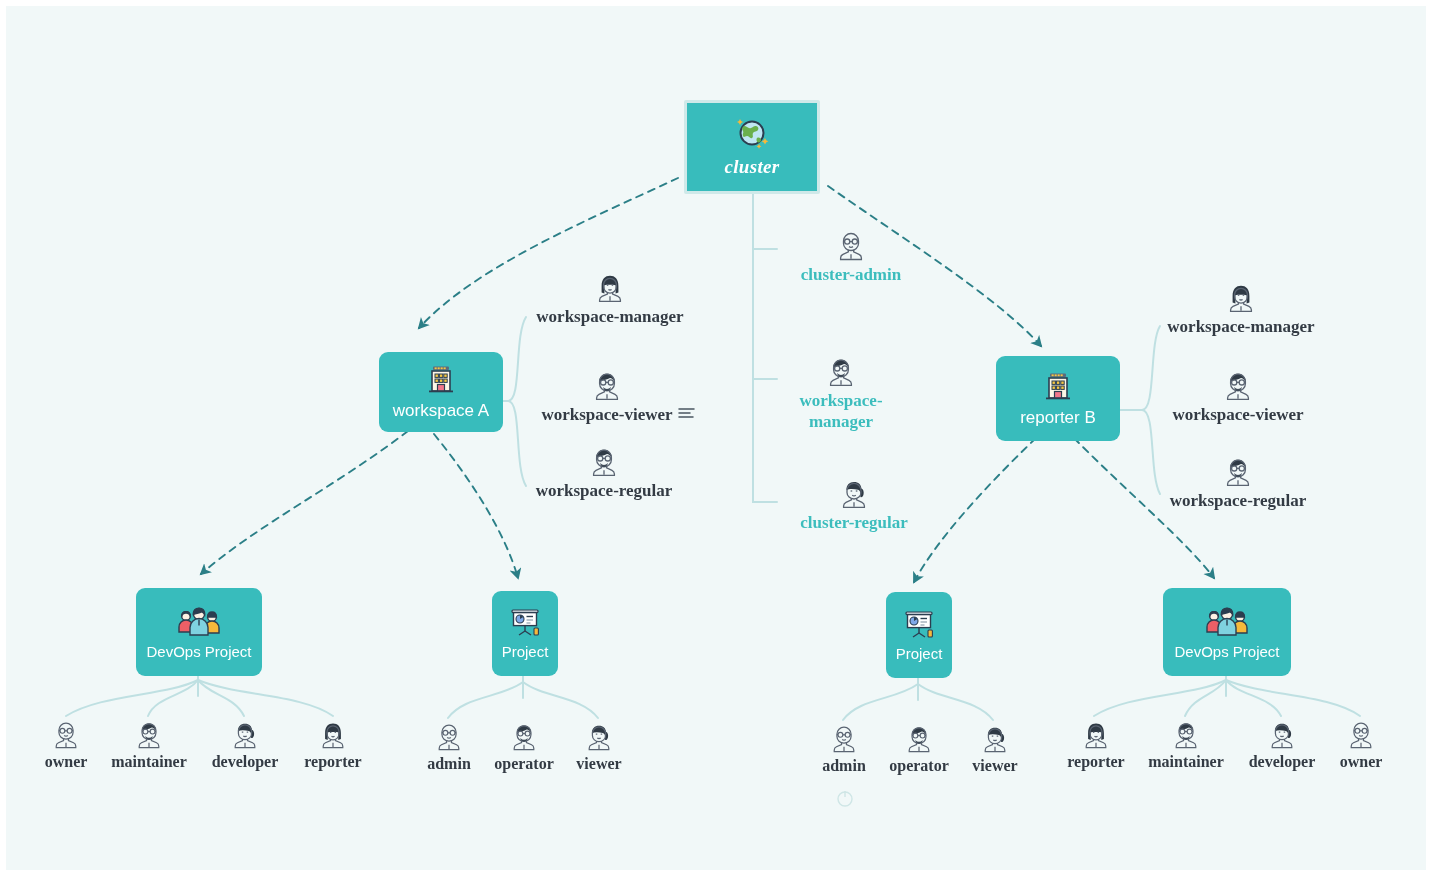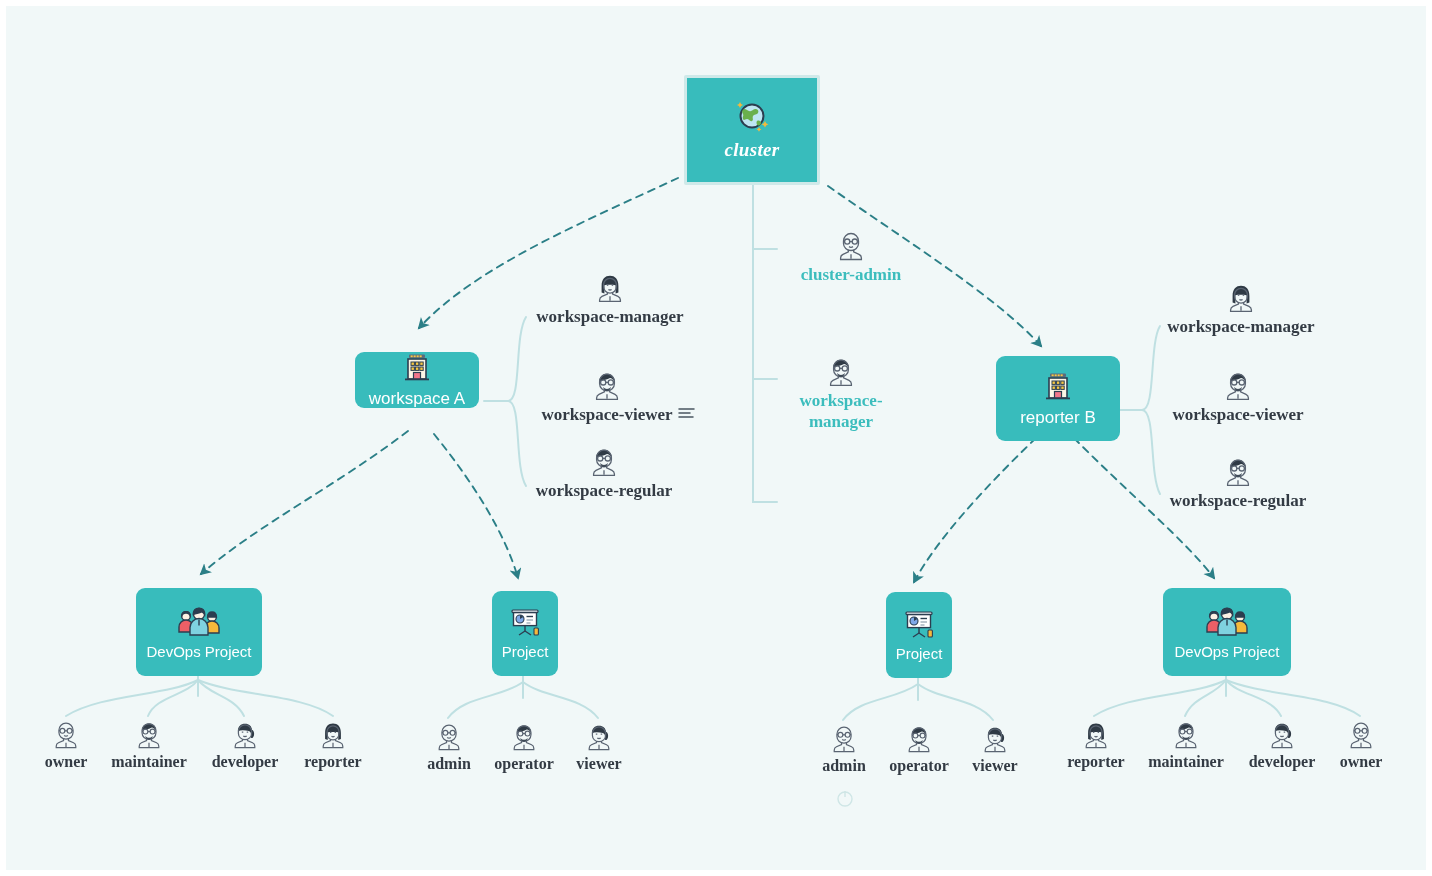--- a/index.html
+++ b/index.html
@@ -90,35 +90,35 @@
       <path d="M912,678 C933,694 970,692 987,714"></path>
 
       <path d="M1220,668 L1220,690"></path>
       <path d="M1220,674 C1188,690 1122,688 1088,710"></path>
       <path d="M1220,674 C1208,690 1188,690 1179,710"></path>
       <path d="M1220,674 C1233,690 1265,690 1275,710"></path>
       <path d="M1220,674 C1258,690 1323,688 1354,710"></path>
     </g>
   </svg>
 
-  <div class="node cluster" style="left:678px;top:69px;width:136px;height:110px;">
+  <div class="node cluster" style="left:678px;top:94px;width:136px;height:94px;">
     <span class="ico">
       <svg width="36" height="36" viewBox="0 0 36 36">
         <path d="M6 3 l1 2 l2 1 l-2 1 l-1 2 l-1-2 l-2-1 l2-1z" fill="#f6b93b"></path>
         <path d="M31 22 l1.1 2.2 l2.2 1.1 l-2.2 1.1 l-1.1 2.2 l-1.1-2.2 l-2.2-1.1 l2.2-1.1z" fill="#f6b93b"></path>
         <path d="M25 28 l.8 1.6 l1.6 .8 l-1.6 .8 l-.8 1.6 l-.8-1.6 l-1.6-.8 l1.6-.8z" fill="#f6b93b"></path>
         <circle cx="18" cy="17" r="11.5" fill="#bfe6f2" stroke="#2c3e50" stroke-width="2"></circle>
         <path d="M10 10 c3 0 4 3 7 2 c2-.7 3-2.5 5-2 c2 .5 3 2 2 4 c-1 2-4 1-5 3 c-1 2 1 4-1 5 c-2 1-3-2-5-2 c-2 0-3 2-4 0 c-1-2 1-3 0-5 c-.7-1.5-2-3 1-5z" fill="#6ab04c"></path>
         <path d="M23 22 c2-1 4 0 4 2 c0 1.5-1.5 3-3 2.5 c-1.5-.5-2-3.5-1-4.5z" fill="#6ab04c"></path>
       </svg>
     </span>
     <span class="lbl">cluster</span>
   </div>
 
-  <div class="node rounded" style="left:349px;top:346px;width:124px;height:56px;">
+  <div class="node rounded" style="left:373px;top:346px;width:124px;height:80px;">
     <span class="ico">
       <svg width="34" height="34" viewBox="0 0 34 34">
         <rect x="9" y="3.5" width="16" height="3.6" rx="1" fill="#5b6b7c"></rect>
         <rect x="10.6" y="4.4" width="2.1" height="1.8" fill="#f6c744"></rect>
         <rect x="13.6" y="4.4" width="2.1" height="1.8" fill="#f6c744"></rect>
         <rect x="16.6" y="4.4" width="2.1" height="1.8" fill="#f6c744"></rect>
         <rect x="19.6" y="4.4" width="2.1" height="1.8" fill="#f6c744"></rect>
         <rect x="8" y="8" width="18" height="20" fill="#fdf6e6" stroke="#2c3e50" stroke-width="1.6"></rect>
         <g fill="#f6c744" stroke="#2c3e50" stroke-width="1">
           <rect x="11" y="11" width="3.4" height="3.4"></rect>
@@ -270,20 +270,36 @@
           <path d="M13 19 q4 4 8 0 q-1 4-4 4 q-3 0-4-4z" fill="#3e4a57" stroke="none"></path>
           <path d="M14.4 22.4 v1.5 l-5.4 2.4 a4 4 0 0 0-2.4 3.6 v1.5 h20.8 v-1.5 a4 4 0 0 0-2.4-3.6 l-5.4-2.4 v-1.5"></path>
           <path d="M17 26.2 v4.6"></path>
         </g>
       </svg>
     </span>
     <span class="rlbl" style="font-size:17px;white-space:pre-line;line-height:1.22;">workspace-
 manager</span>
   </div>
 
+  <div class="role teal" style="left:789px;top:470px;width:118px;">
+    <span class="ico">
+      <svg width="34" height="34" viewBox="0 0 34 34">
+        <path d="M9.4 14 c0-5.2 3.2-8 7.6-8 c4.4 0 7.2 2.6 7.4 6.6 c1.8 .8 2.6 3 2.2 5.4 c-.4 2.4-1.8 3.6-2.8 3.2 c-.8-.4-.4-1.6-.4-3.4 c0-2-.8-3.6-2.4-4 c-3.4-.8-8-1.6-11.6 .2z" fill="#2f3a45"></path>
+        <g fill="none" stroke="#5a6472" stroke-width="1.3">
+          <path d="M10 14.4 a7 7 0 0 1 14 0 v2 a7 6.6 0 0 1-14 0z"></path>
+          <path d="M13.6 15 h1.6"></path>
+            <path d="M18.8 15 h1.6"></path>
+          <path d="M15.2 19.2 q1.8 1.3 3.6 0"></path>
+          <path d="M14.4 22.2 v1.7 l-5.4 2.4 a4 4 0 0 0-2.4 3.6 v1.5 h20.8 v-1.5 a4 4 0 0 0-2.4-3.6 l-5.4-2.4 v-1.7"></path>
+          <path d="M17 26.2 v4.6"></path>
+        </g>
+      </svg>
+    </span>
+    <span class="rlbl" style="font-size:17px;">cluster-regular</span>
+  </div>
 
   <div class="role dark" style="left:524px;top:264px;width:160px;">
     <span class="ico">
       <svg width="34" height="34" viewBox="0 0 34 34">
         <path d="M8.6 16 c0-7 3.4-10.2 8.4-10.2 c5 0 8.4 3.2 8.4 10.2 v6.4 l-2.8 1 v-8.2 c-3.4-.6-8.6-.6-11.2 0 v8.2 l-2.8-1z" fill="#2f3a45"></path>
         <g fill="none" stroke="#5a6472" stroke-width="1.3">
           <path d="M10.6 14.8 a6.4 6.4 0 0 1 12.8 0 v2 a6.4 6.4 0 0 1-12.8 0z"></path>
           <path d="M13.8 15.2 h1.5"></path>
             <path d="M18.7 15.2 h1.5"></path>
           <path d="M15.4 19.4 q1.6 1.2 3.2 0"></path>

